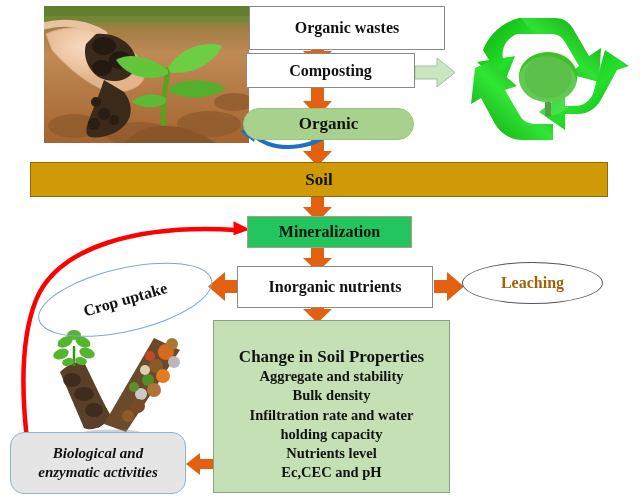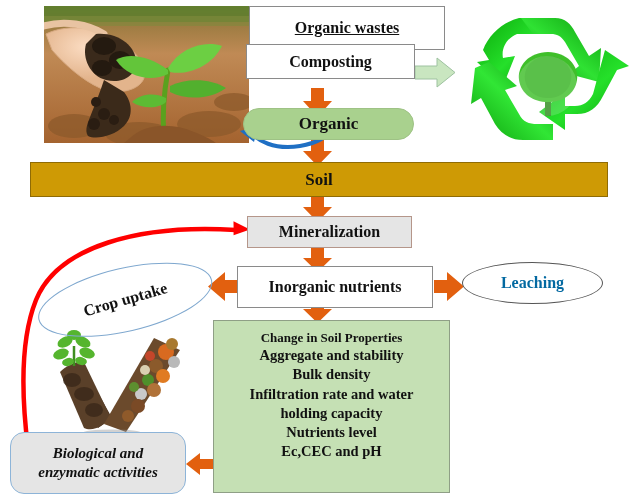--- a/index.html
+++ b/index.html
@@ -6,37 +6,37 @@
   body{width:640px;height:503px;overflow:hidden;
        font-family:"Liberation Serif",serif;}
   #stage{position:relative;width:640px;height:503px;background:#fff;}
 
   .node{position:absolute;box-sizing:border-box;display:flex;
         align-items:center;justify-content:center;text-align:center;}
 
   
   .rect-white{background:#ffffff;border:1.5px solid #8a8a8a;
               font-weight:bold;color:#111;}
-  .rect-peach{background:#e5e5e5;border:1.5px solid #b5968a;
+  .rect-peach{background:#22c55e;border:1.5px solid #b5968a;
               font-weight:bold;color:#111;}
   .bar-soil{background:#CE9A05;border:1.5px solid #8f6b05;
             font-weight:bold;color:#111;}
   .box-green{background:#C5E0B4;border:1.5px solid #8f9f86;
              flex-direction:column;justify-content:flex-start;}
   .pill-green{background:#A9D18E;border:1px solid #9ec285;
               border-radius:40px;font-weight:bold;color:#111;}
   .ellipse-plain{background:#ffffff;border:1.3px solid #555;
-                 border-radius:50%;font-weight:bold;color:#0369a1;}
+                 border-radius:50%;font-weight:bold;color:#a16207;}
   .round-blue{background:#e5e5e5;border:1.6px solid #8db4d8;
               border-radius:14px;flex-direction:column;}
 
   
   .t16b{font-size:16px;font-weight:bold;}
   .t17b{font-size:17px;font-weight:bold;}
-  .gb-title{font-size:13px;font-weight:bold;color:#111;margin-top:5px;}
+  .gb-title{font-size:17px;font-weight:bold;color:#111;margin-top:22px;}
   .gb-line{font-size:14.5px;font-weight:bold;
            color:#111;line-height:1.33;}
   .bio-line{font-size:15px;font-weight:bold;font-style:italic;color:#111;
             line-height:1.3;}
 
   
   #crop-uptake{position:absolute;left:36px;top:268px;width:176px;height:62px;
                transform:rotate(-13deg);}
   #crop-uptake .oval{width:100%;height:100%;border:1.4px solid #7fa8cf;
                      border-radius:50%;background:transparent;
@@ -243,23 +243,23 @@
       <path d="M186 464 l14 -11 v6 h18 v-6 l14 11 l-14 11 v-6 h-18 v6 Z"></path>
     </g>
 
     <g>
       <path d="M28 448 C22 400 20 340 36 300 C58 246 140 224 236 230" stroke="#FF0000" stroke-width="4.5" fill="none" stroke-linecap="round"></path>
       <path d="M236 230 l-17 -7 l1 14 Z" fill="#FF0000" transform="translate(14,-0.5) rotate(4 236 230)"></path>
       <path d="M28 450 l-7 -15 l15 -1 Z" fill="#FF0000" transform="translate(0,10)"></path>
     </g>
   </svg>
 
-  <div class="node rect-white t16b" style="left:249px;top:6px;width:196px;height:44px;text-decoration:underline;">Organic wastes</div>
-
-  <div class="node rect-white t16b" style="left:246px;top:44px;width:169px;height:35px;">Composting</div>
+  <div class="node rect-white t16b" style="left:249px;top:6px;width:196px;height:44px;">Organic wastes</div>
+
+  <div class="node rect-white t16b" style="left:246px;top:53px;width:169px;height:35px;">Composting</div>
 
   <div class="node pill-green t17b" style="left:243px;top:108px;width:171px;height:32px;">Organic</div>
 
   <div class="node bar-soil t17b" style="left:30px;top:162px;width:578px;height:35px;">Soil</div>
 
   <div class="node rect-peach t16b" style="left:247px;top:216px;width:165px;height:32px;">Mineralization</div>
 
   <div class="node rect-white t16b" style="left:237px;top:266px;width:196px;height:42px;">Inorganic nutrients</div>
 
   <div class="node ellipse-plain t16b" style="left:462px;top:262px;width:141px;height:42px;">Leaching</div>

